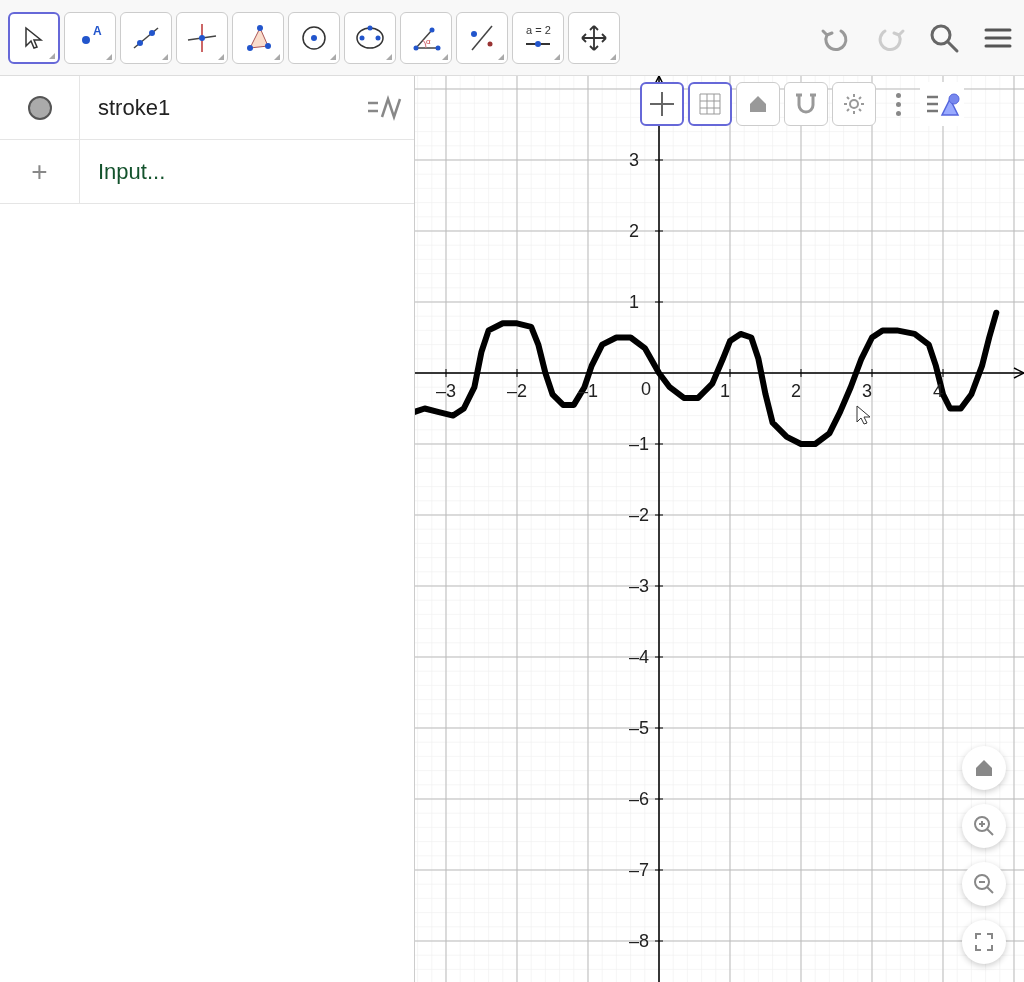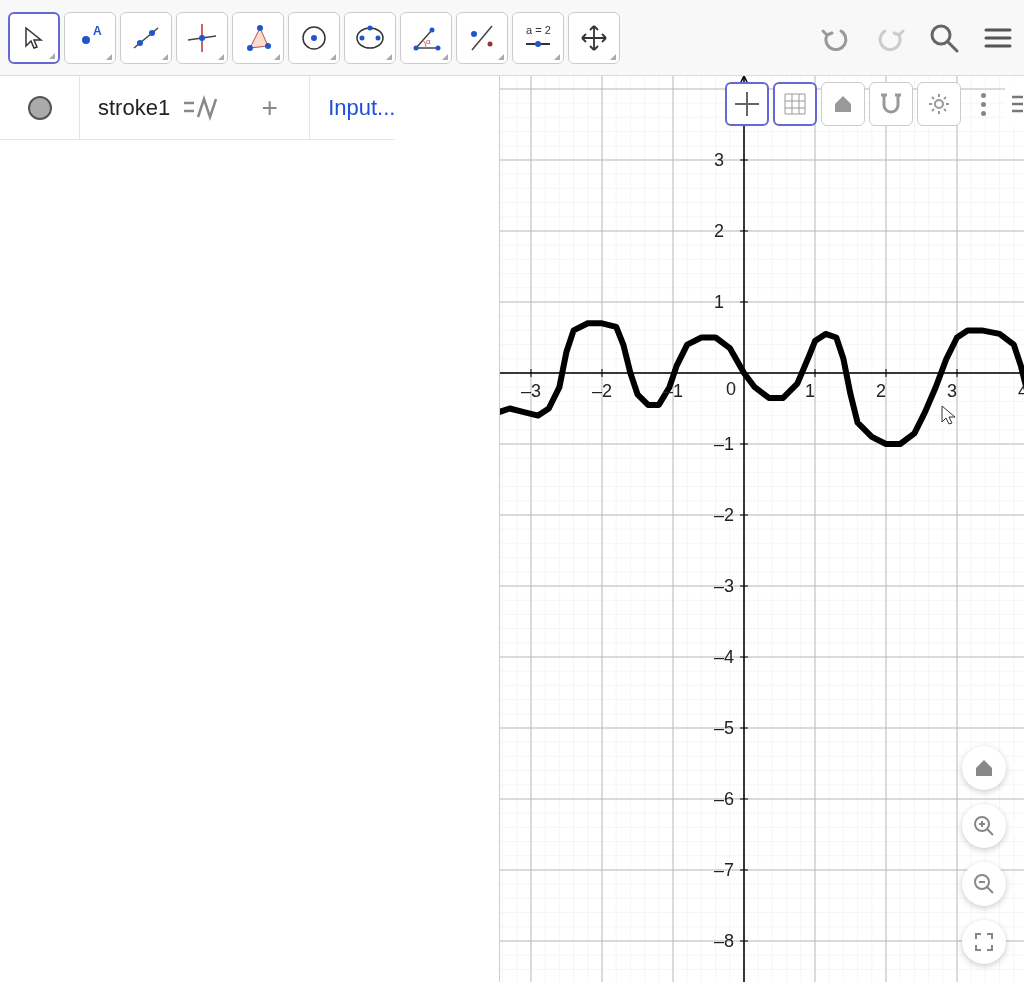--- a/index.html
+++ b/index.html
@@ -5,27 +5,27 @@
 * { box-sizing: border-box; margin: 0; padding: 0; }
 body { font-family: Arial, sans-serif; width: 1024px; height: 982px; overflow: hidden; background: #fff; }
 .toolbar { display: flex; align-items: center; height: 76px; background: #f8f8f8; border-bottom: 1px solid #ddd; padding: 0 8px; }
 .tool-group { display: flex; gap: 4px; }
 .tool-btn { width: 52px; height: 52px; background: #fff; border: 1px solid #ccc; border-radius: 6px; display: flex; align-items: center; justify-content: center; cursor: pointer; position: relative; }
 .tool-btn.selected { border: 2px solid #6668d8; }
 .tool-btn::after { content: ''; position: absolute; bottom: 3px; right: 3px; width: 0; height: 0; border-left: 6px solid transparent; border-bottom: 6px solid #aaa; }
 .right-controls { margin-left: auto; display: flex; gap: 18px; align-items: center; }
 .ctrl-icon { width: 36px; height: 36px; display: flex; align-items: center; justify-content: center; cursor: pointer; }
 .main { display: flex; height: calc(982px - 76px); }
-.algebra { width: 500px; border-right: 1px solid #ccc; display: flex; }
+.algebra { width: 415px; border-right: 1px solid #ccc; display: flex; flex-direction: column; }
 .algebra-row { display: flex; align-items: center; height: 64px; border-bottom: 1px solid #e5e5e5; }
 .marble-cell { width: 80px; display: flex; align-items: center; justify-content: center; border-right: 1px solid #e5e5e5; height: 100%; }
 .marble { width: 24px; height: 24px; border-radius: 50%; background: #aaa; border: 2px solid #555; }
 .plus { font-size: 28px; color: #888; font-weight: 300; }
 .entry { flex: 1; padding-left: 18px; font-size: 22px; color: #222; }
-.entry-input { color: #1d4ed8; font-size: 22px; }
+.entry-input { color: #14532d; font-size: 22px; }
 .entry-icon { width: 60px; display: flex; align-items: center; justify-content: center; }
 .graphics { flex: 1; position: relative; background: #fff; overflow: hidden; }
 .gv-toolbar { position: absolute; top: 6px; left: 225px; display: flex; gap: 4px; align-items: center; z-index: 10; }
 .gv-btn { width: 44px; height: 44px; background: #fff; border: 1px solid #ccc; border-radius: 6px; display: flex; align-items: center; justify-content: center; cursor: pointer; }
 .gv-btn.active { border: 2px solid #6668d8; }
 .gv-dots { width: 24px; display: flex; flex-direction: column; gap: 4px; align-items: center; margin: 0 6px; }
 .gv-dots span { width: 5px; height: 5px; background: #888; border-radius: 50%; }
 .float-btns { position: absolute; right: 18px; bottom: 18px; display: flex; flex-direction: column; gap: 14px; z-index: 10; }
 .float-btn { width: 44px; height: 44px; border-radius: 50%; background: #fff; box-shadow: 0 2px 6px rgba(0,0,0,0.2); display: flex; align-items: center; justify-content: center; cursor: pointer; }
 svg.graph { position: absolute; top: 0; left: 0; }

